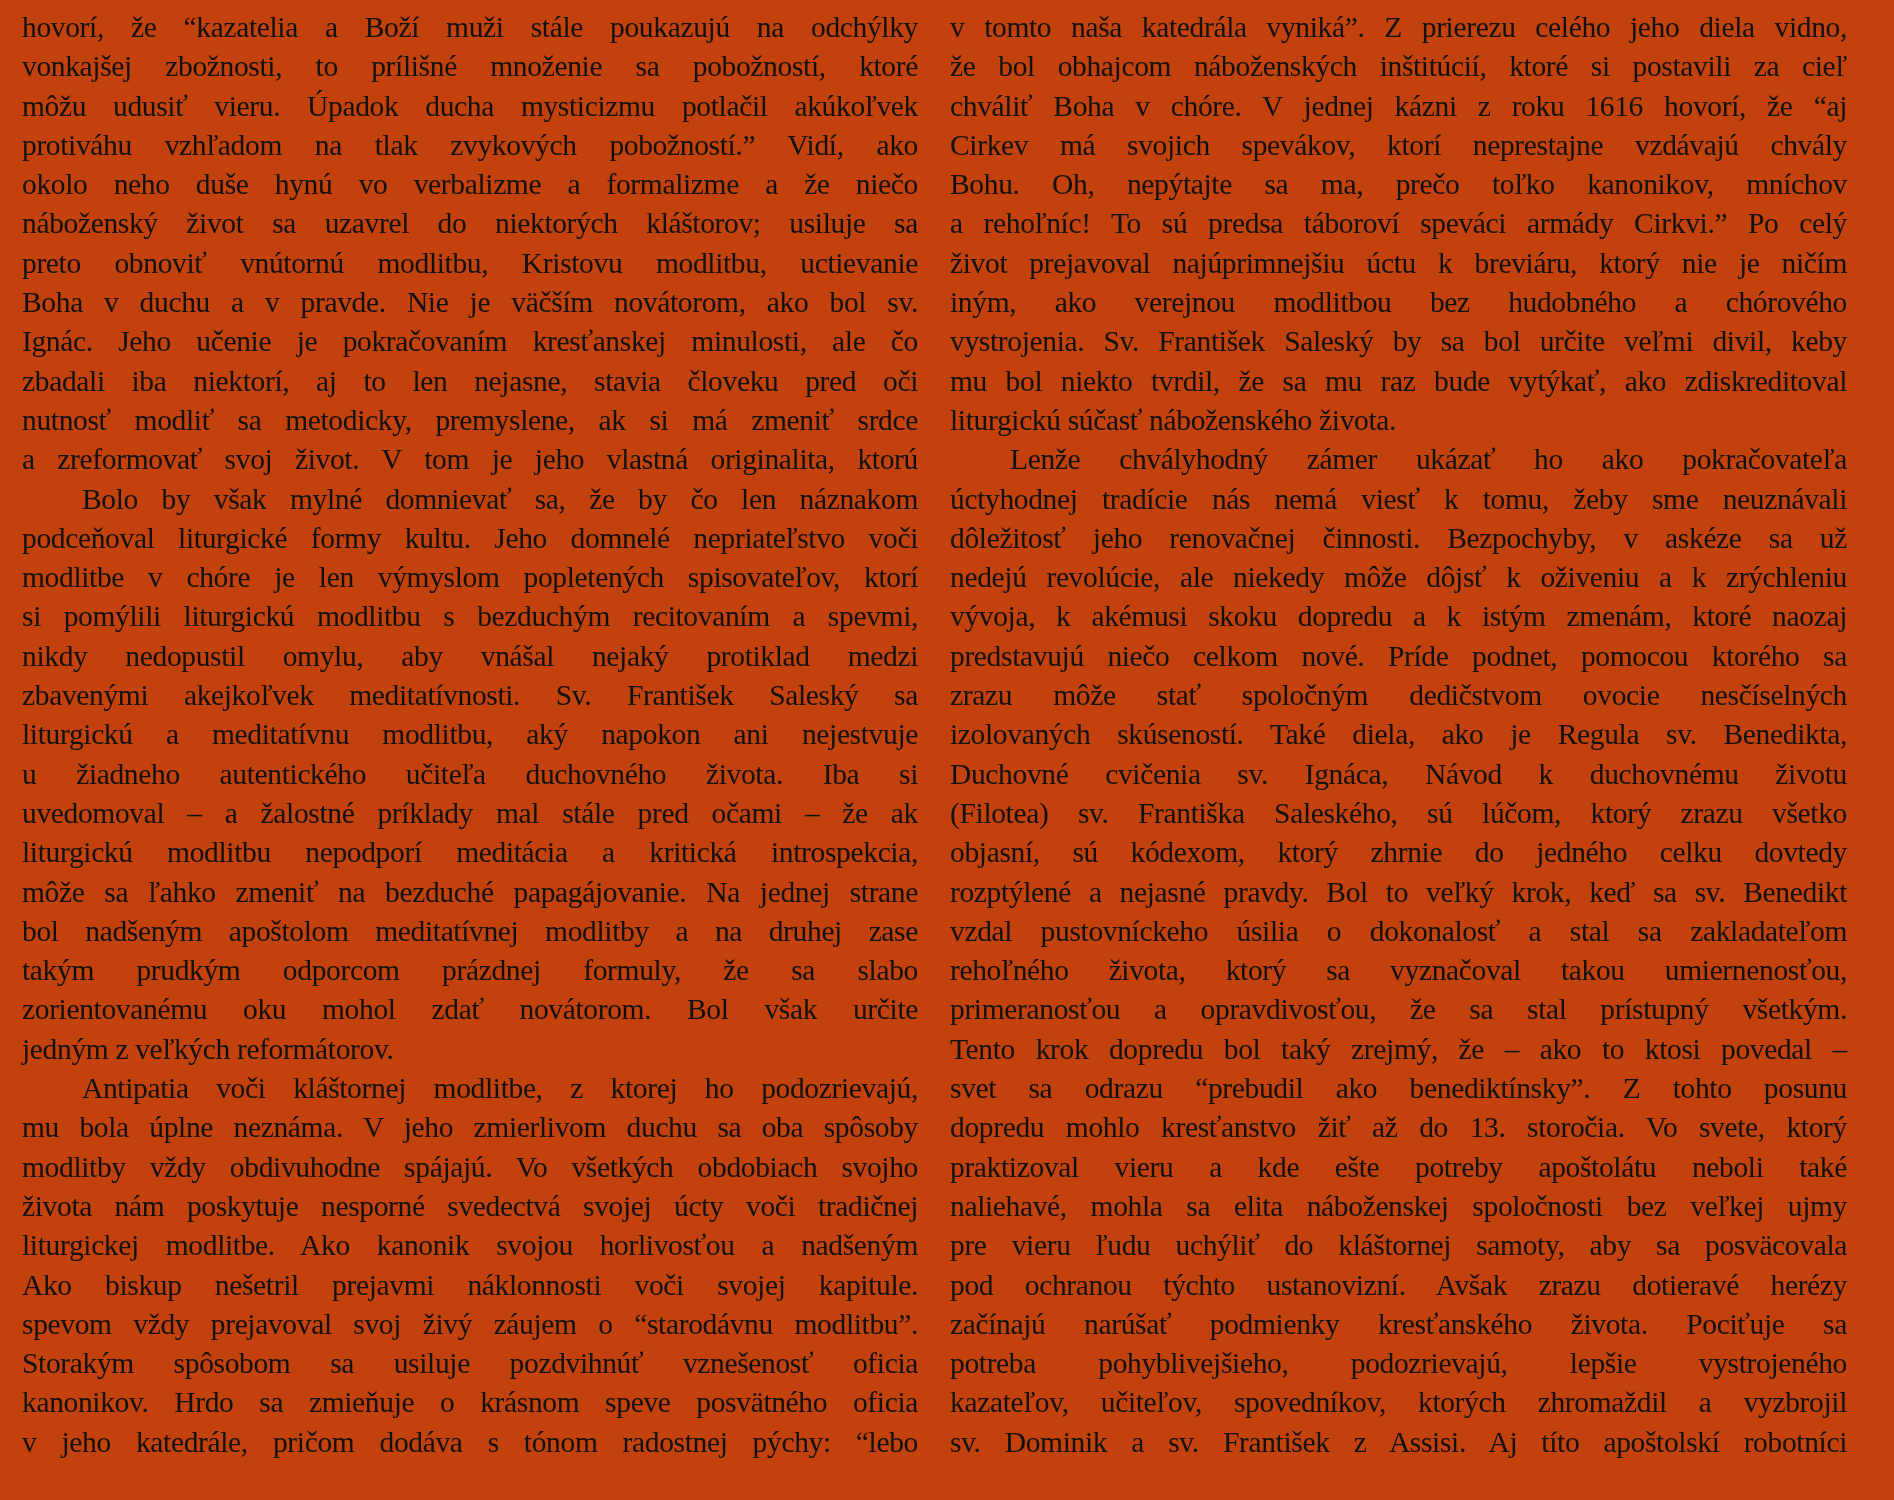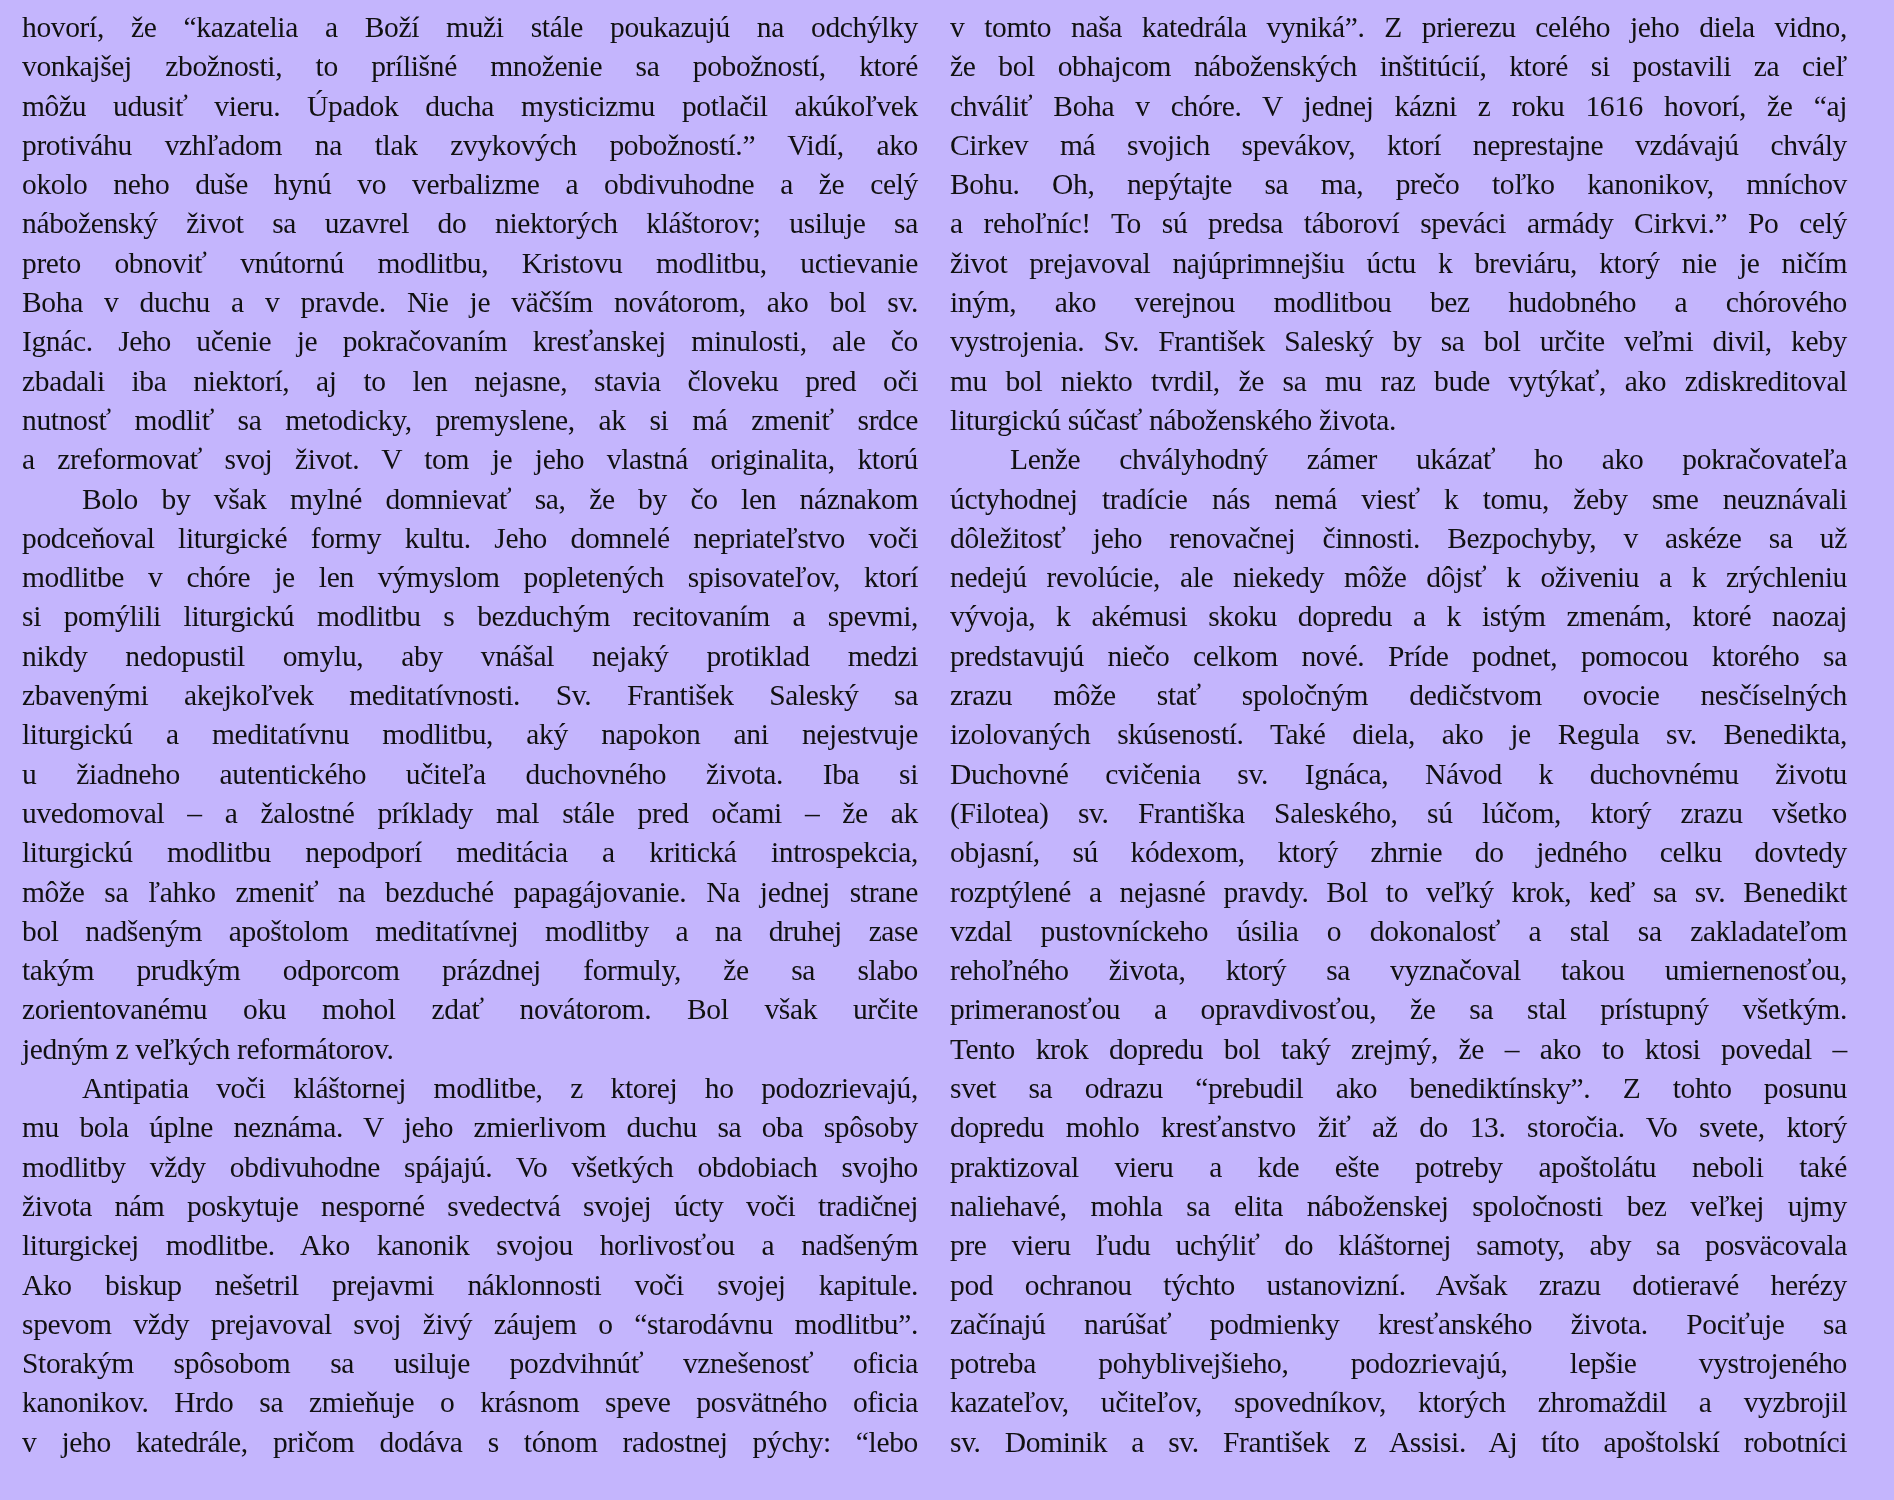--- a/index.html
+++ b/index.html
@@ -1,37 +1,37 @@
 <!DOCTYPE html>
 <html><head>
 <meta charset="utf-8">
 <style>
   html, body { margin:0; padding:0; background:#ffffff; }
   body { width:1894px; height:1500px; overflow:hidden; position:relative;
          font-family:"Liberation Serif", "DejaVu Serif", serif; color:#111; }
-  .page { position:absolute; left:0; top:0; width:1894px; height:1500px; background:#c4b5fd; }
+  .page { position:absolute; left:0; top:0; width:1894px; height:1500px; background:#c2410c; }
   .col { position:absolute; top:8px; width:896px; }
   .col.left { left:22px; }
   .col.right { left:950px; width:897px; }
   .line { display:block; height:39.3px; line-height:39.3px; font-size:29.5px;
           white-space:nowrap; text-align:justify; text-align-last:justify;
           letter-spacing:-0.35px; }
   .line.last { text-align-last:left; }
   .line.indent { padding-left:60px; }
 </style>
 </head>
 <body>
 
 <div class="page">
   <div class="col left">
       <span class="line">hovorí, že “kazatelia a Boží muži stále poukazujú na odchýlky</span>
       <span class="line">vonkajšej zbožnosti, to prílišné množenie sa pobožností, ktoré</span>
       <span class="line">môžu udusiť vieru. Úpadok ducha mysticizmu potlačil akúkoľvek</span>
       <span class="line">protiváhu vzhľadom na tlak zvykových pobožností.” Vidí, ako</span>
-      <span class="line">okolo neho duše hynú vo verbalizme a obdivuhodne a že celý</span>
+      <span class="line">okolo neho duše hynú vo verbalizme a formalizme a že niečo</span>
       <span class="line">náboženský život sa uzavrel do niektorých kláštorov; usiluje sa</span>
       <span class="line">preto obnoviť vnútornú modlitbu, Kristovu modlitbu, uctievanie</span>
       <span class="line">Boha v duchu a v pravde. Nie je väčším novátorom, ako bol sv.</span>
       <span class="line">Ignác. Jeho učenie je pokračovaním kresťanskej minulosti, ale čo</span>
       <span class="line">zbadali iba niektorí, aj to len nejasne, stavia človeku pred oči</span>
       <span class="line">nutnosť modliť sa metodicky, premyslene, ak si má zmeniť srdce</span>
       <span class="line">a zreformovať svoj život. V tom je jeho vlastná originalita, ktorú</span>
       <span class="line indent">Bolo by však mylné domnievať sa, že by čo len náznakom</span>
       <span class="line">podceňoval liturgické formy kultu. Jeho domnelé nepriateľstvo voči</span>
       <span class="line">modlitbe v chóre je len výmyslom popletených spisovateľov, ktorí</span>

